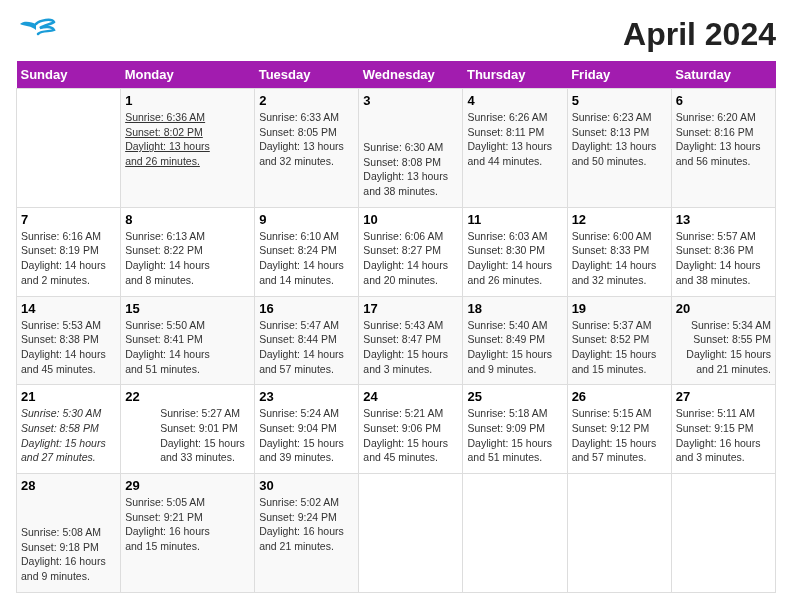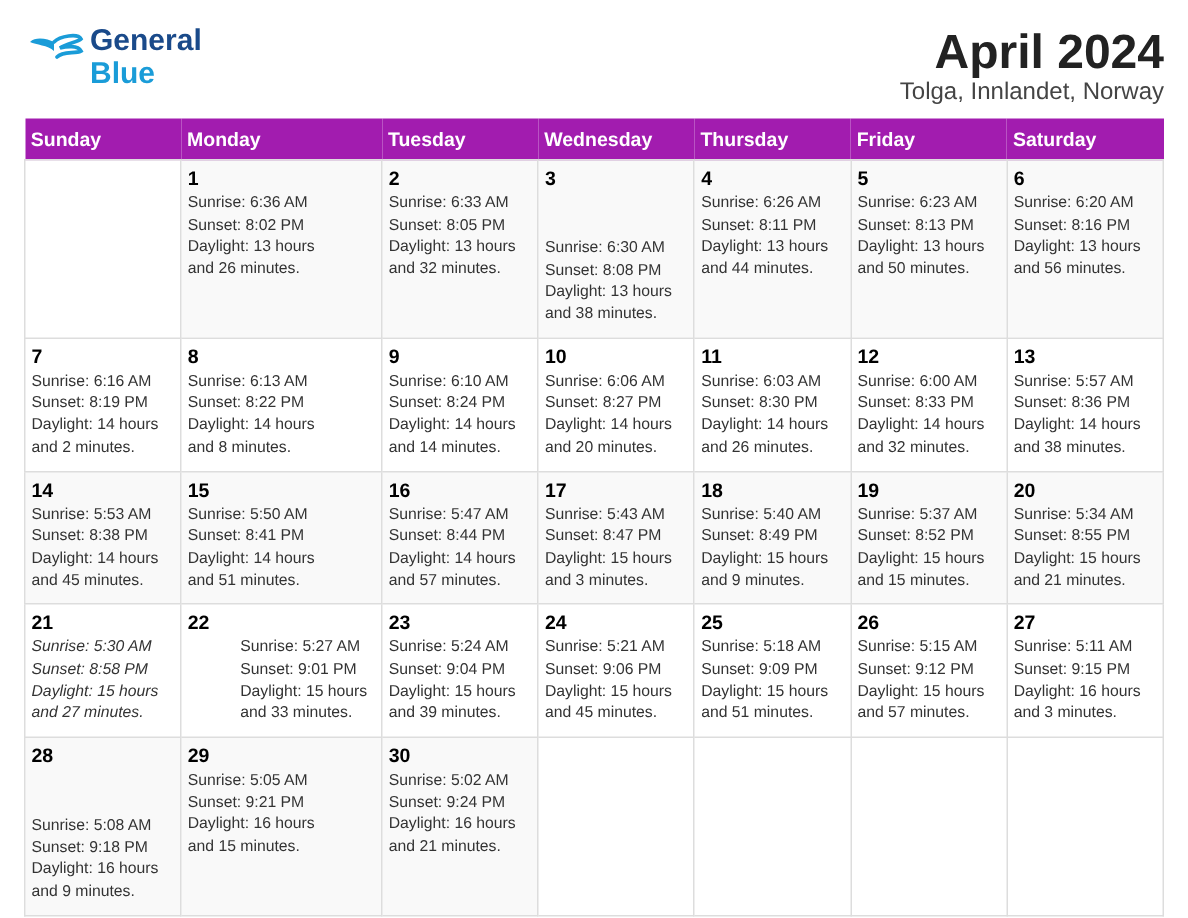--- a/index.html
+++ b/index.html
@@ -84,50 +84,45 @@
 <div class="header-area">
   <div class="logo">
     <div style="display:flex;align-items:center;gap:4px;">
       <div style="position:relative;width:40px;height:36px;">
         
         <svg width="40" height="36" viewBox="0 0 40 36">
           <path d="M20 8 C24 4, 36 2, 38 6 C36 8, 28 9, 24 12 C28 11, 36 10, 38 14 C34 16, 26 14, 22 18" fill="none" stroke="#1a9cd8" stroke-width="2.5" stroke-linecap="round"></path>
           <path d="M20 8 C16 6, 8 4, 4 8 C8 10, 16 10, 20 14" fill="#1a9cd8"></path>
         </svg>
       </div>
-      <div>
-        <div style="font-size:20px;font-weight:bold;color:#1a4a8a;line-height:1.1;">General</div>
-        <div style="font-size:20px;font-weight:bold;color:#1a9cd8;line-height:1.1;">Blue</div>
-      </div>
     </div>
   </div>
   <div class="title-area">
     <div class="month-title">April 2024</div>
-    <div class="location">Tolga, Innlandet, Norway</div>
   </div>
 </div>
 
 <table>
   <thead>
     <tr>
     <th>Sunday</th>
         <th>Monday</th>
         <th>Tuesday</th>
         <th>Wednesday</th>
         <th>Thursday</th>
         <th>Friday</th>
         <th>Saturday</th>
       </tr>
   </thead>
   <tbody id="calendar-body">
   <tr>
         <td class="empty-cell"></td>
         <td>
           <span class="day-num">1</span>
-          <div class="day-info" style="white-space: pre-line;">Sunrise: 6:36 AM
+          <div class="day-info" style="white-space: pre-line; text-decoration: underline;">Sunrise: 6:36 AM
 Sunset: 8:02 PM
 Daylight: 13 hours
 and 26 minutes.</div>
         </td>
         <td>
           <span class="day-num">2</span>
           <div class="day-info" style="white-space: pre-line;">Sunrise: 6:33 AM
 Sunset: 8:05 PM
 Daylight: 13 hours
 and 32 minutes.</div>
@@ -250,21 +245,21 @@
         </td>
         <td>
           <span class="day-num">19</span>
           <div class="day-info" style="white-space: pre-line;">Sunrise: 5:37 AM
 Sunset: 8:52 PM
 Daylight: 15 hours
 and 15 minutes.</div>
         </td>
         <td>
           <span class="day-num">20</span>
-          <div class="day-info" style="white-space: pre-line;">Sunrise: 5:34 AM
+          <div class="day-info" style="white-space: pre-line; text-align: right;">Sunrise: 5:34 AM
 Sunset: 8:55 PM
 Daylight: 15 hours
 and 21 minutes.</div>
         </td>
       </tr>
       <tr>
         <td>
           <span class="day-num">21</span>
           <div class="day-info" style="white-space: pre-line; font-style: italic;">Sunrise: 5:30 AM
 Sunset: 8:58 PM

